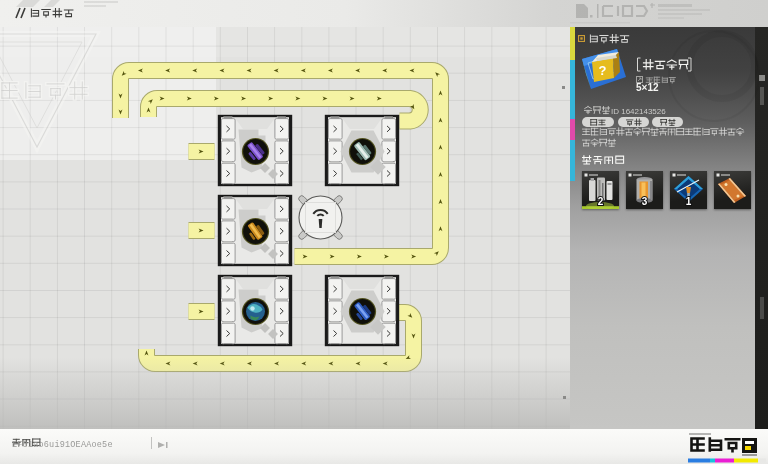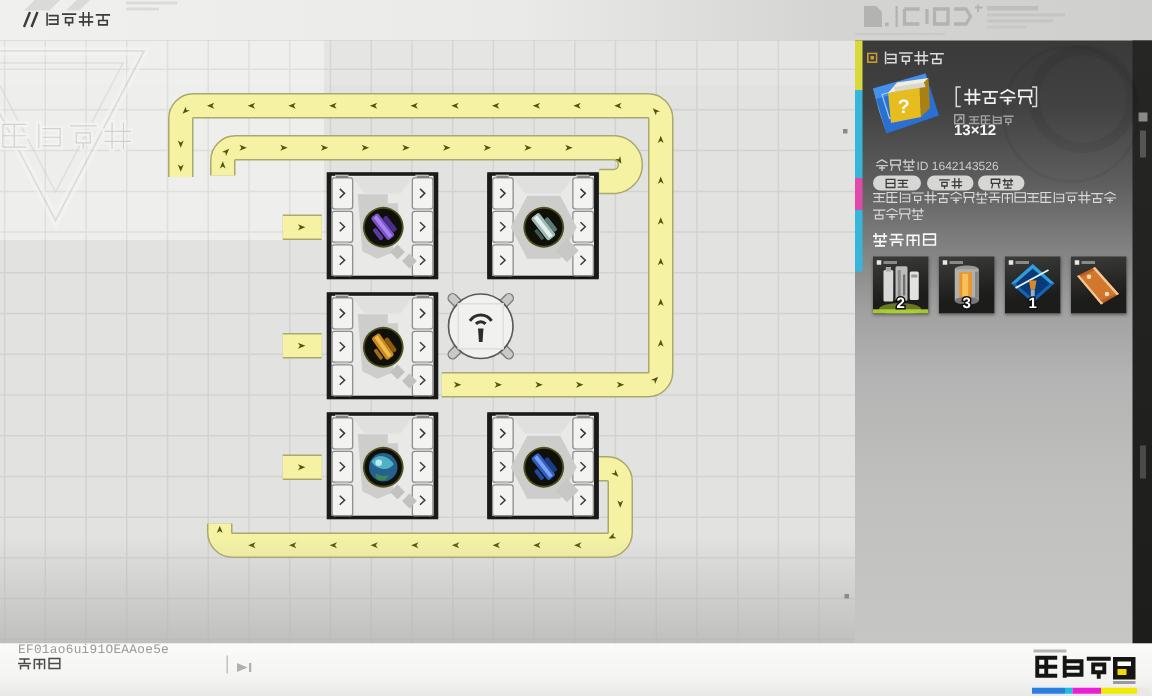--- a/index.html
+++ b/index.html
@@ -378,21 +378,21 @@
       <path d="M52 1 L55 1 L55 14 L52 14" stroke="#d8d8d6" stroke-width="1" fill="none"></path>
     </svg>
     <svg style="position:absolute;left:636px;top:75.5px" width="70" height="9" viewBox="0 0 70 9">
       <rect x="0.5" y="0.5" width="6" height="6" fill="none" stroke="#a2a2a0" stroke-width="1"></rect>
       <path d="M2 5L5 2M5 2h-2M5 2v2" stroke="#a2a2a0" stroke-width="0.8"></path>
       <path d="M10.3 1.9L16.5 1.9M11.0 3.9L15.8 3.9M10.3 6.3L16.5 6.3M13.4 1.9L13.4 6.3" stroke="#a2a2a0" stroke-width="0.90" fill="none" stroke-linecap="square" opacity="1.0"></path>
       <path d="M18.3 1.2L23.7 1.2M21.0 1.2L21.0 6.6M18.3 3.9L23.7 3.9M18.3 6.6L23.7 6.6M18.3 1.2L18.3 6.6" stroke="#a2a2a0" stroke-width="0.90" fill="none" stroke-linecap="square" opacity="1.0"></path>
       <path d="M26.3 1.2L26.3 6.6M27.3 2.2L31.4 2.2M27.3 4.2L31.4 4.2M27.3 6.3L31.4 6.3M31.4 2.2L31.4 6.3" stroke="#a2a2a0" stroke-width="0.90" fill="none" stroke-linecap="square" opacity="1.0"></path>
       <path d="M33.2 1.5L39.3 1.5M34.5 3.2L37.9 3.2M34.5 3.2L34.5 5.6M37.9 3.2L37.9 5.6M34.5 5.6L37.9 5.6M36.2 5.6L36.2 7.0" stroke="#a2a2a0" stroke-width="0.90" fill="none" stroke-linecap="square" opacity="1.0"></path>
     </svg>
-    <div style="position:absolute;left:636px;top:82px;width:60px;font:bold 10px 'Liberation Sans',sans-serif;color:#f5f5f3">13×12</div>
+    <div style="position:absolute;left:636px;top:82px;width:60px;font:bold 10px 'Liberation Sans',sans-serif;color:#f5f5f3">5×12</div>
     <svg style="position:absolute;left:584px;top:105px" width="180" height="11" viewBox="0 0 180 11">
       <path d="M0.8 3.4L4.0 1.6M4.0 1.6L7.2 3.4M0.4 5.4L7.6 5.4M2.4 7.0L5.6 7.0M4.0 5.4L4.0 8.6" stroke="#c9c9c7" stroke-width="0.90" fill="none" stroke-linecap="square" opacity="1.0"></path>
       <path d="M9.8 1.8L16.2 1.8M9.8 1.8L9.8 5.0M16.2 1.8L16.2 5.0M9.8 5.0L16.2 5.0M11.0 5.0L10.2 8.4M15.0 5.0L15.8 8.4" stroke="#c9c9c7" stroke-width="0.90" fill="none" stroke-linecap="square" opacity="1.0"></path>
       <path d="M18.3 3.0L25.5 3.0M19.5 1.6L19.5 4.6M24.3 1.6L24.3 4.6M18.7 6.2L25.1 6.2M21.9 4.6L21.9 8.6M19.5 8.6L24.3 8.6" stroke="#c9c9c7" stroke-width="0.90" fill="none" stroke-linecap="square" opacity="1.0"></path>
       <text x="27" y="8.6" font-family="Liberation Sans" font-size="8" fill="#c9c9c7">ID 1642143526</text>
     </svg>
     <div style="position:absolute;left:582px;top:116.5px;width:31.5px;height:10.5px;background:#d6d6d4;border-radius:5.5px"></div>
     <svg style="position:absolute;left:582px;top:116.5px" width="31.5" height="10.5" viewBox="0 0 31.5 10.5">
       <path d="M8.8 2.6L14.6 2.6M8.8 2.6L8.8 8.0M14.6 2.6L14.6 8.0M8.8 8.0L14.6 8.0M8.8 5.3L14.6 5.3" stroke="#3a3a38" stroke-width="0.85" fill="none" stroke-linecap="square" opacity="1.0"></path>
       <path d="M16.8 3.2L23.0 3.2M17.4 5.3L22.3 5.3M16.8 7.8L23.0 7.8M19.9 3.2L19.9 7.8" stroke="#3a3a38" stroke-width="0.85" fill="none" stroke-linecap="square" opacity="1.0"></path>
@@ -491,21 +491,21 @@
 
 <div style="position:absolute;left:562px;top:86px;width:3px;height:3px;background:#8a8a88"></div>
 <div style="position:absolute;left:563px;top:396px;width:3px;height:3px;background:#8a8a88"></div>
 
 <div style="position:absolute;left:0;top:429px;width:768px;height:35px;background:linear-gradient(to bottom,#fbfbf9 0%,#f3f3f1 70%,#e8e8e6 100%)"></div>
 <svg style="position:absolute;left:12px;top:437px" width="40" height="11" viewBox="0 0 40 11">
       <path d="M1.3 2.3L7.3 2.3M4.3 2.3L4.3 5.3M0.4 5.3L8.2 5.3M1.7 6.8L6.9 6.8M1.7 6.8L1.7 8.9M6.9 6.8L6.9 8.9" stroke="#4a4a48" stroke-width="1.00" fill="none" stroke-linecap="square" opacity="1.0"></path>
       <path d="M10.9 2.7L10.9 8.7M10.9 2.7L17.7 2.7M17.7 2.7L17.7 8.7M12.6 5.7L16.0 5.7M14.3 2.7L14.3 8.7" stroke="#4a4a48" stroke-width="1.00" fill="none" stroke-linecap="square" opacity="1.0"></path>
       <path d="M20.7 2.0L27.9 2.0M20.7 2.0L20.7 8.6M27.9 2.0L27.9 8.6M20.7 8.6L27.9 8.6M20.7 5.3L27.9 5.3" stroke="#4a4a48" stroke-width="1.00" fill="none" stroke-linecap="square" opacity="1.0"></path>
     </svg>
-    <div style="position:absolute;left:12px;top:428px;font:8.5px 'Liberation Mono',monospace;color:#9a9a98;letter-spacing:0.2px">EF01ao6ui91OEAAoe5e</div>
+    <div style="position:absolute;left:12px;top:440px;font:8.5px 'Liberation Mono',monospace;color:#9a9a98;letter-spacing:0.2px">EF01ao6ui91OEAAoe5e</div>
     <div style="position:absolute;left:151px;top:437px;width:1px;height:12px;background:#c2c2c0"></div>
     <svg style="position:absolute;left:157px;top:441px" width="12" height="8" viewBox="0 0 12 8">
       <path d="M1 1 L8 4 L1 7 Z" fill="#b0b0ae"></path>
       <rect x="9" y="1" width="1.5" height="6" fill="#b0b0ae"></rect>
     </svg>
     <svg style="position:absolute;left:686px;top:429px" width="82" height="35" viewBox="0 0 82 35">
       <rect x="3" y="4" width="22" height="2" fill="#b5b5b3"></rect>
       <path d="M5.5 9.5L17.5 9.5M11.5 9.5L11.5 21.5M5.5 15.5L17.5 15.5M5.5 21.5L17.5 21.5M5.5 9.5L5.5 21.5" stroke="#151513" stroke-width="2.60" fill="none" stroke-linecap="square" opacity="1.0"></path>
       <path d="M23.8 9.5L23.8 21.5M26.0 11.8L35.0 11.8M26.0 16.2L35.0 16.2M26.0 20.8L35.0 20.8M35.0 11.8L35.0 20.8" stroke="#151513" stroke-width="2.60" fill="none" stroke-linecap="square" opacity="1.0"></path>
       <path d="M39.8 10.2L53.2 10.2M42.8 14.0L50.2 14.0M42.8 14.0L42.8 19.2M50.2 14.0L50.2 19.2M42.8 19.2L50.2 19.2M46.5 19.2L46.5 22.2" stroke="#151513" stroke-width="2.60" fill="none" stroke-linecap="square" opacity="1.0"></path>

